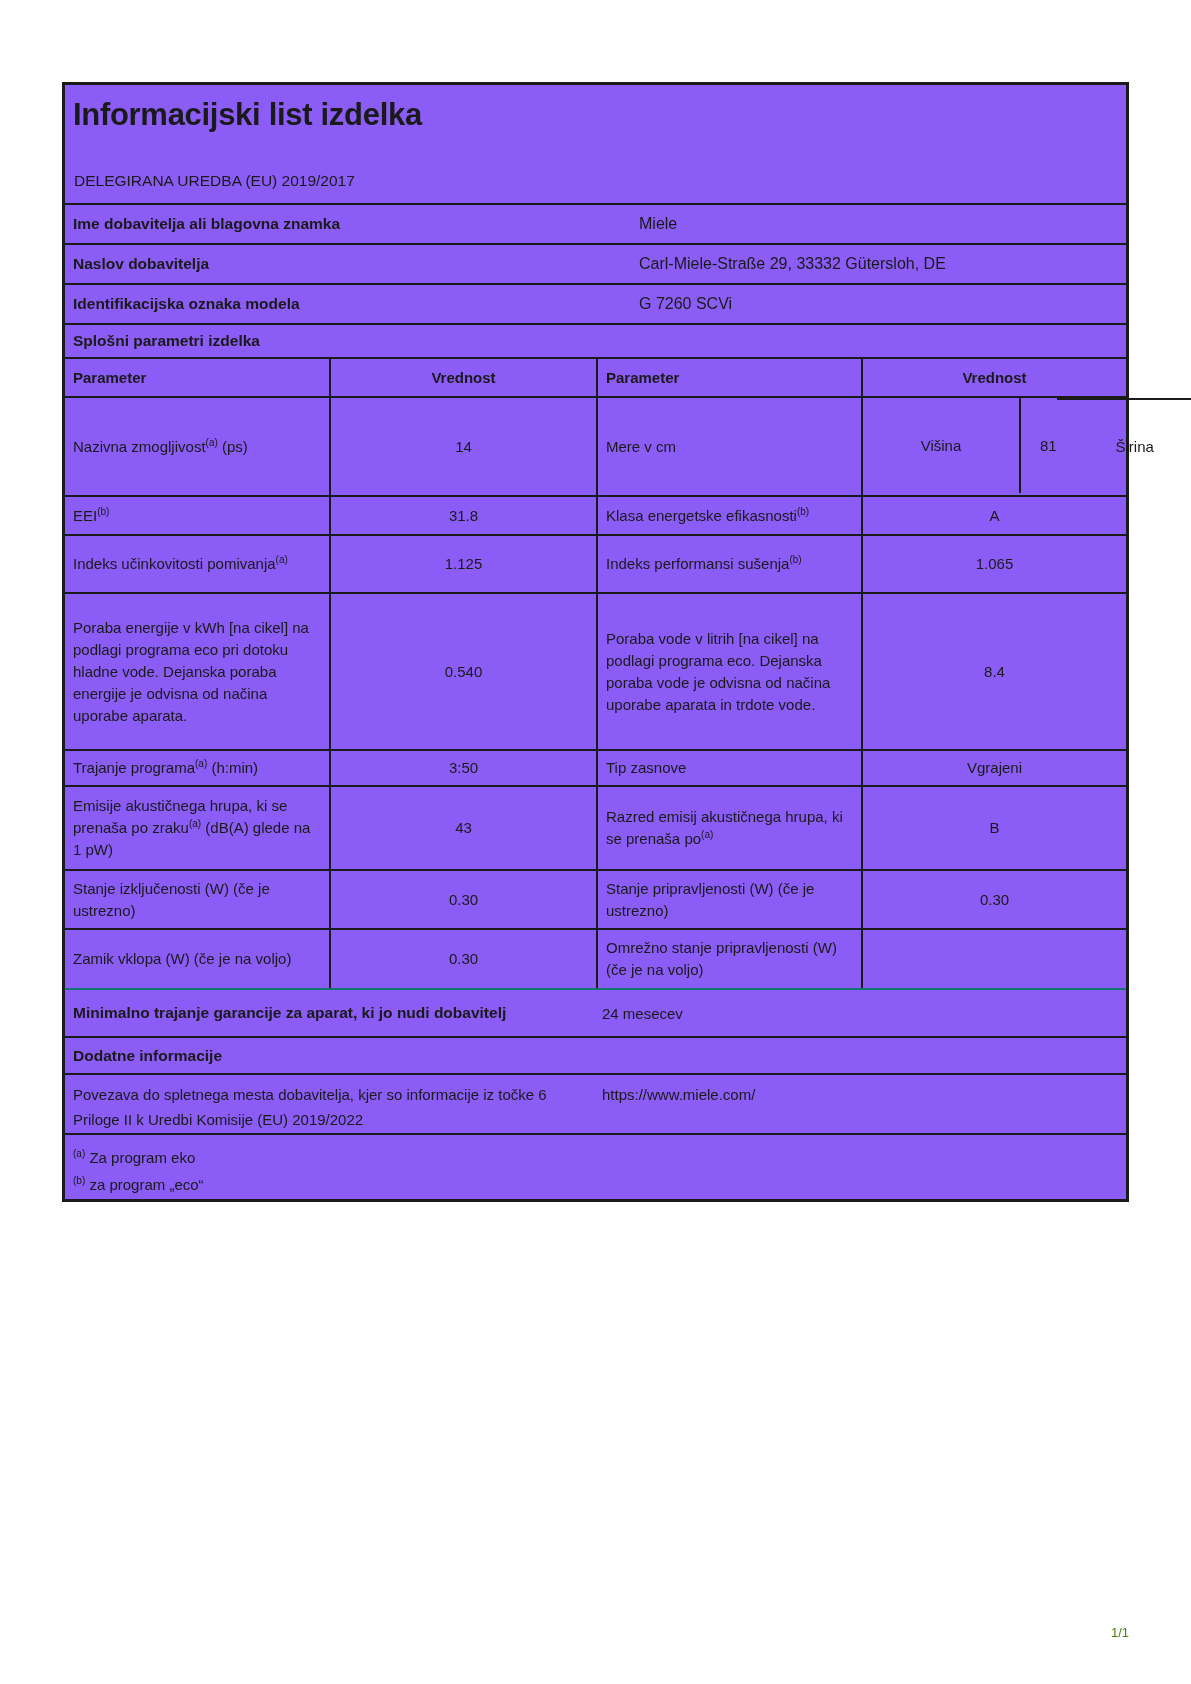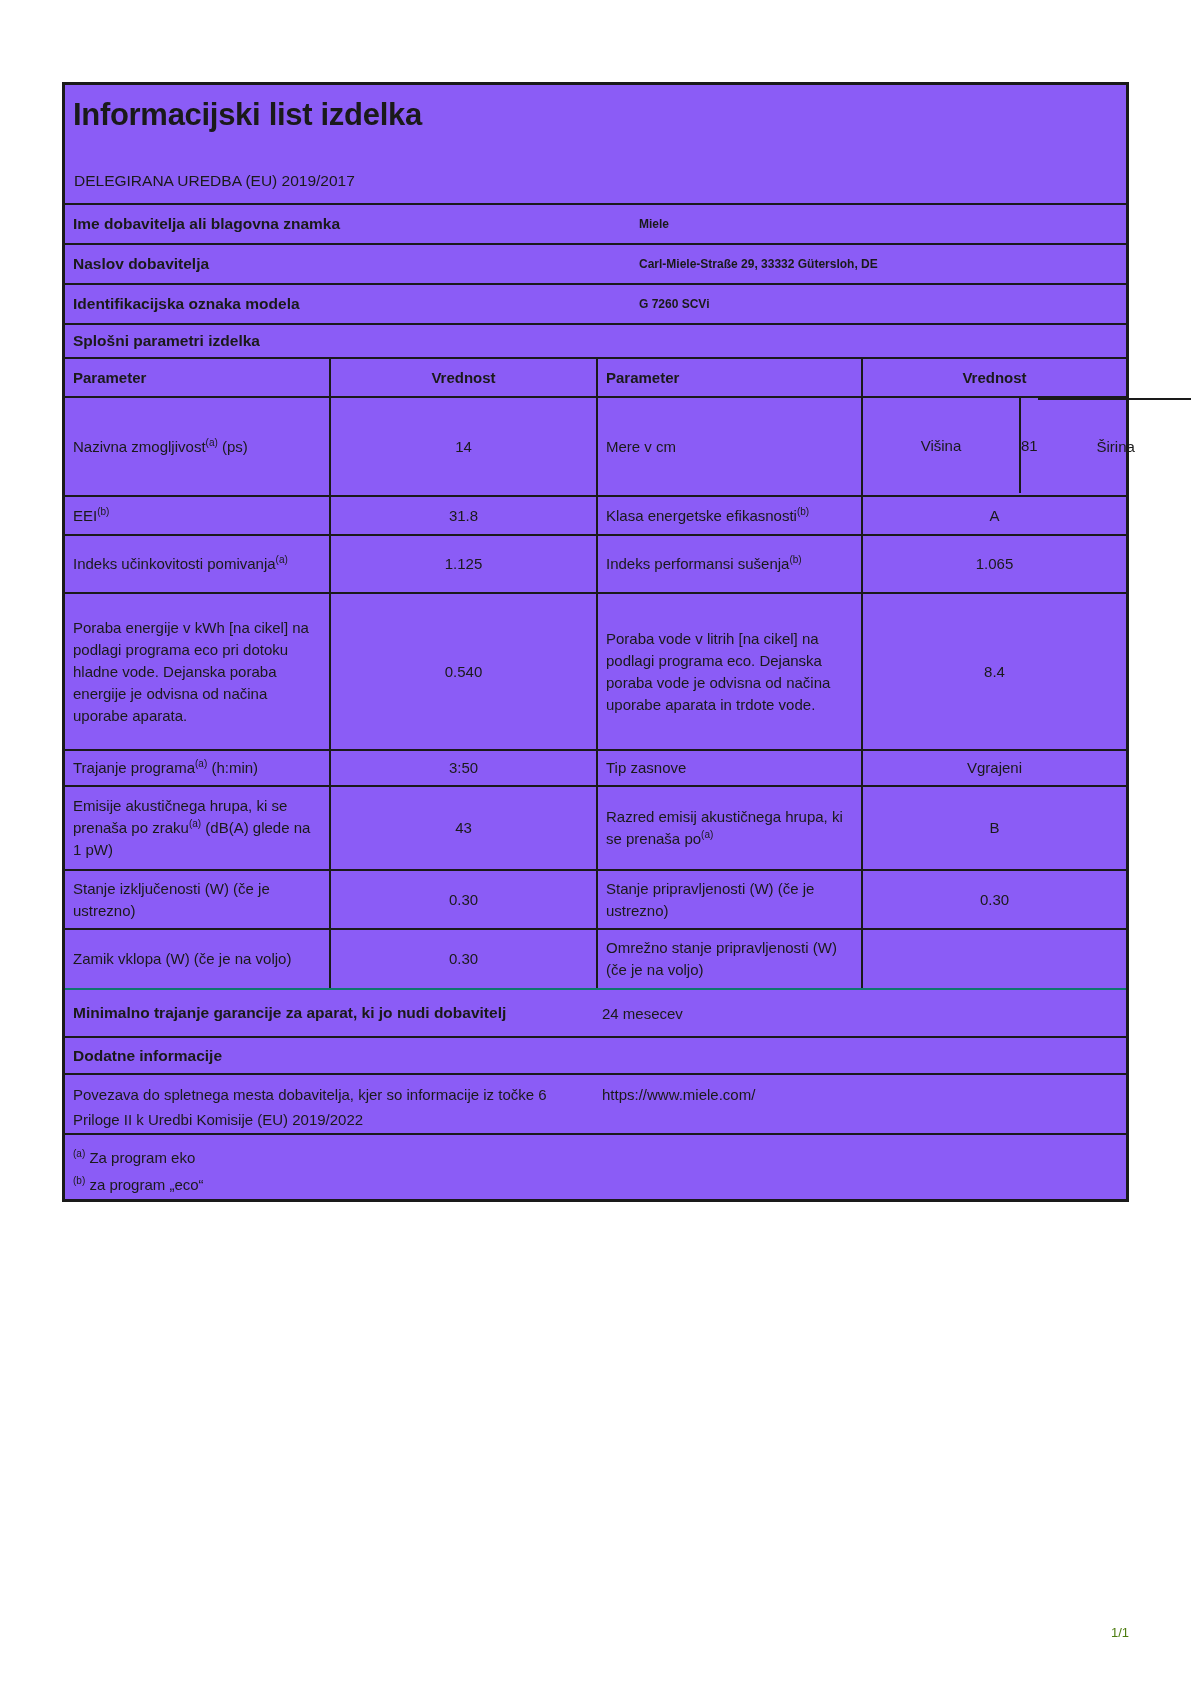--- a/index.html
+++ b/index.html
@@ -20,21 +20,21 @@
   .title-block { position:relative; height:118px; }
   .title-block h1 {
     font-size:31px; font-weight:700; letter-spacing:-0.3px;
     padding:12px 0 0 8px;
   }
   .reg-subtitle { position:absolute; left:9px; bottom:13px; font-size:15.5px; }
 
   
   .kv-row { display:flex; align-items:center; height:40px; border-top:2px solid #1a1a1a;gap:37px; }
   .kv-label { font-weight:700; width:537px; padding-left:8px; font-size:15.5px; }
-  .kv-value { flex:1; font-size:12px;font-weight:bold; }
+  .kv-value { flex:1; font-size:16px; }
 
   
   .section-row {
     display:flex; align-items:center; height:34px;
     border-top:2px solid #1a1a1a; font-weight:700; font-size:15.5px; padding-left:8px;
   }
   .section-row.tall { height:37px; }
 
   
   .table-wrap { border-top:2px solid #1a1a1a; }
@@ -66,21 +66,21 @@
 
   
   td.dims { padding:0 !important; vertical-align:top; }
   .dims-wrap { display:flex; flex-direction:row; height:95px; }
   .dim-row { flex:1; display:flex; }
   .dim-row + .dim-row { border-top:2px solid #1a1a1a; }
   .dim-name {
     width:158px; border-right:2px solid #1a1a1a;
     display:flex; align-items:center; justify-content:center;
   }
-  .dim-val { flex:1; display:flex; align-items:center; justify-content:center; }
+  .dim-val { flex:1; display:flex; align-items:center; justify-content:center;margin-left:19px; }
 
   
   .warranty-row { display:flex; align-items:center; height:48px; border-top:2px solid #0f766e; }
   .warranty-label { font-weight:700; width:537px; padding-left:8px; font-size:15.5px; }
   .warranty-value { flex:1; }
 
   
   .link-row { display:flex; height:60px; border-top:2px solid #1a1a1a; }
   .link-label { width:537px; padding:7px 20px 0 8px; line-height:25px; }
   .link-value { flex:1; padding-top:7px; line-height:25px; }

